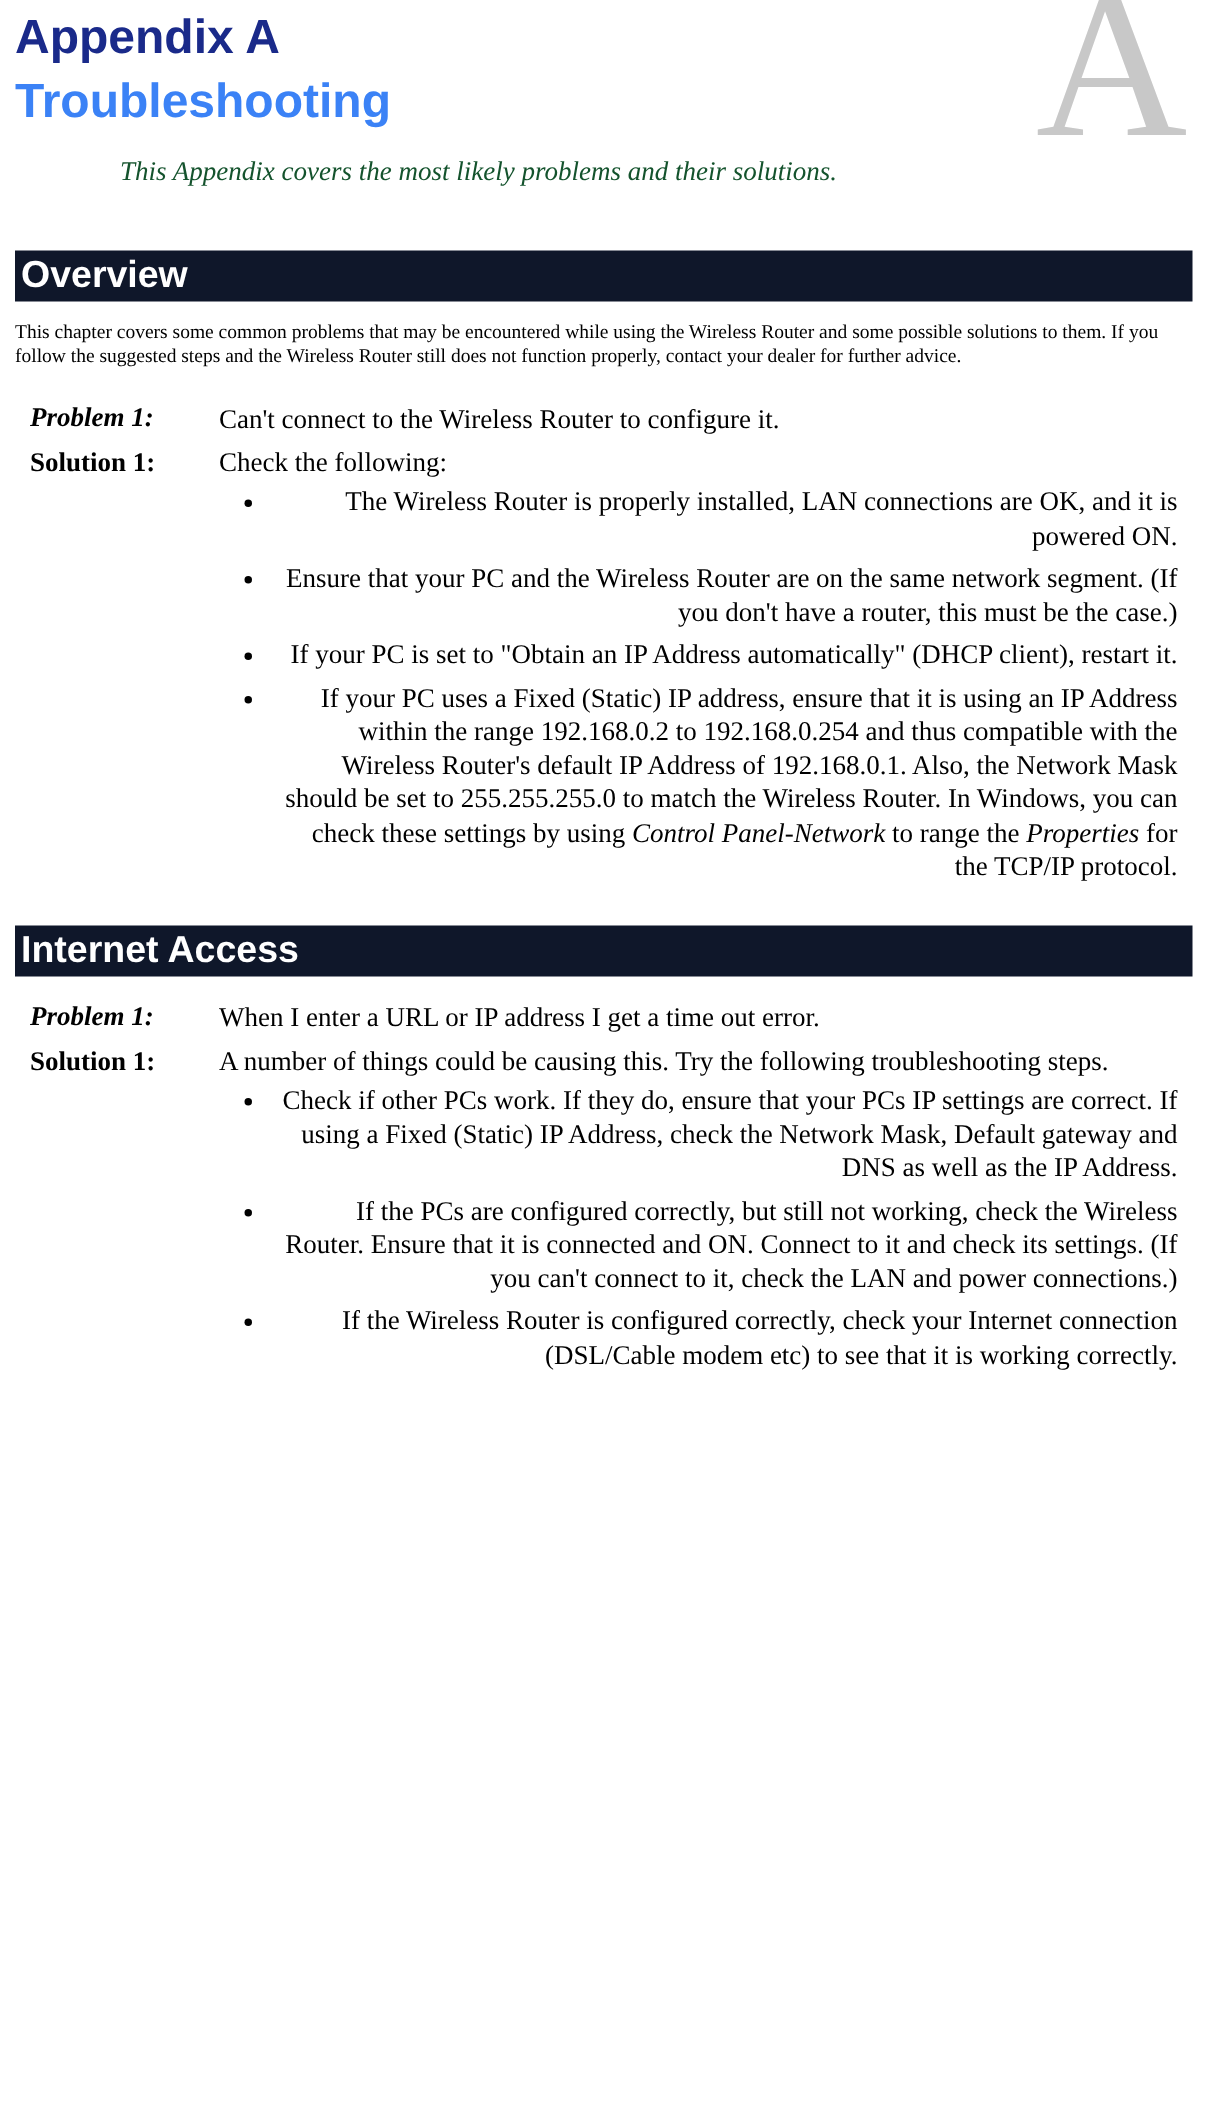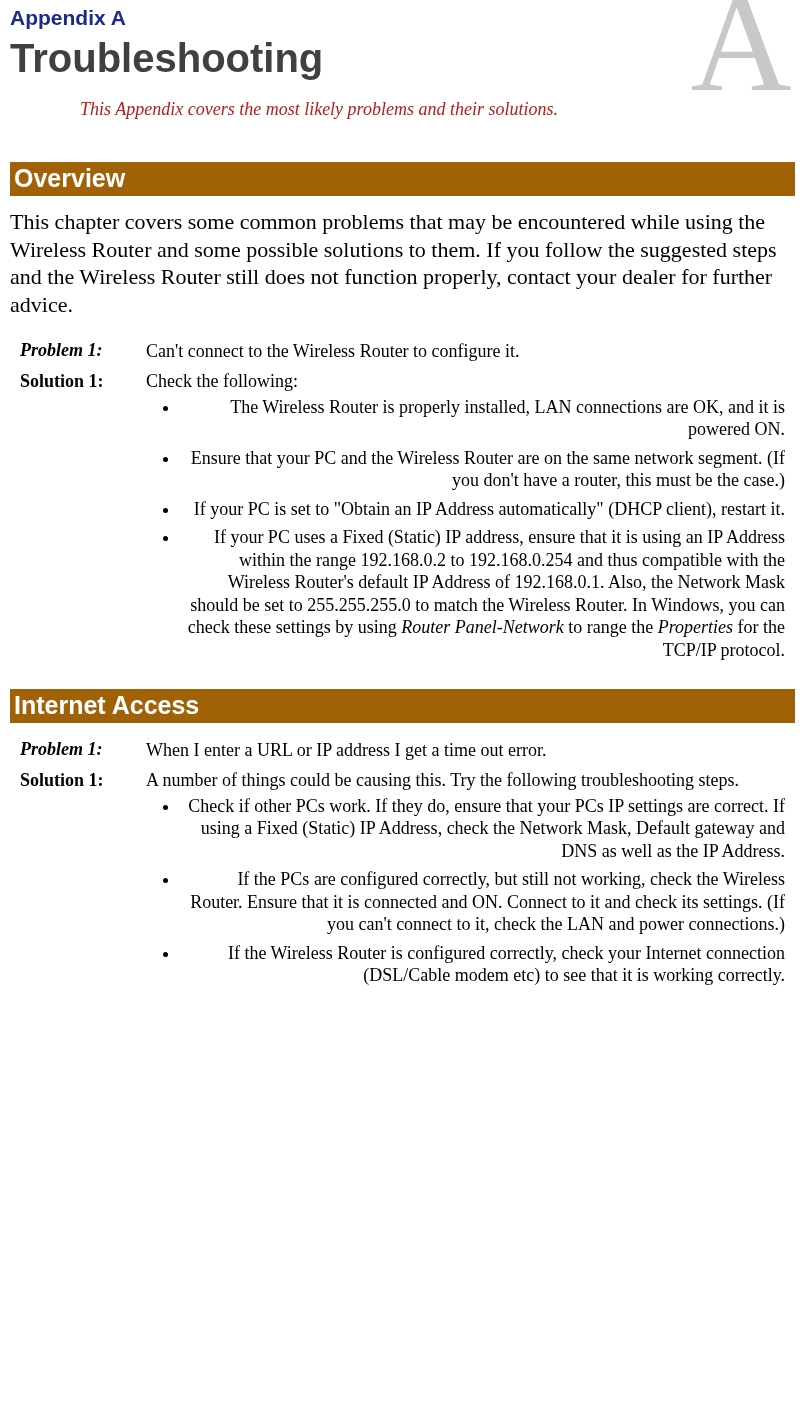--- a/index.html
+++ b/index.html
@@ -19,56 +19,56 @@
   .big-a {
     position: absolute;
     top: -15px;
     right: 0;
     z-index: 0;
     pointer-events: none;
   }
   .appendix-label {
     font-family: "Gill Sans", "Trebuchet MS", Arial, sans-serif;
     font-weight: 800;
-    font-size: 21px;
+    font-size: 32px;
     color: #1a2a8a;
     margin: 0;
     padding-top: 6px;
     position: relative;
     z-index: 1;
   }
   .doc-title {
     font-family: "Gill Sans", "Trebuchet MS", Arial, sans-serif;
     font-weight: 800;
-    font-size: 40px;
-    color: #404040;
+    font-size: 32px;
+    color: #3b82f6;
     margin: 2px 0 12px 0;
     padding-top: 4px;
     position: relative;
     z-index: 1;
   }
   .subtitle {
     font-style: italic;
     font-family: "Times New Roman", Times, serif;
     font-size: 18px;
-    color: #b91c1c;
+    color: #14532d;
     margin: 18px 0 42px 70px;
   }
   .section-bar {
-    background: #a16207;
+    background: #0f172a;
     color: #fff;
     font-family: Arial, Helvetica, sans-serif;
     font-weight: bold;
     font-size: 25px;
     padding: 2px 4px 3px 4px;
     margin: 0 0 12px 0;
   }
   .para {
     font-family: "Times New Roman", Times, serif;
-    font-size: 22px;
+    font-size: 13px;
     line-height: 1.25;
     margin: 0 0 18px 0;
   }
   table.problems {
     border-collapse: collapse;
     margin: 0 4px 18px 6px;
   }
   table.problems td {
     vertical-align: top;
     padding: 4px 6px 4px 4px;
@@ -138,21 +138,21 @@
     </tr>
     <tr>
       <td class="label-col"><span class="label-solution">Solution 1:</span></td>
       <td>
         <span>Check the following:</span>
         <ul class="bullets">
           <li>The Wireless Router is properly installed, LAN connections are OK, and it is powered ON.</li>
           <li>Ensure that your PC and the Wireless Router are on the same network segment. (If you don't have a router, this must be the case.)</li>
           <li>If your PC is set to "Obtain an IP Address automatically" (DHCP client), restart it.</li>
           <li><span>If your PC uses a Fixed (Static) IP address, ensure that it is using an IP Address within the range 192.168.0.2 to 192.168.0.254 and thus compatible with the Wireless Router's default IP Address of 192.168.0.1. Also, the Network Mask should be set to 255.255.255.0 to match the Wireless Router.
-In Windows, you can check these settings by using </span><span class="i">Router Panel-Network</span><span> to range the </span><span class="i">Properties</span><span> for the TCP/IP protocol.</span></li>
+In Windows, you can check these settings by using </span><span class="i">Control Panel-Network</span><span> to range the </span><span class="i">Properties</span><span> for the TCP/IP protocol.</span></li>
         </ul>
       </td>
     </tr>
   </tbody>
     </table>
 
   <div class="section-bar">Internet Access</div>
 
   <table class="problems">
     <tbody>

